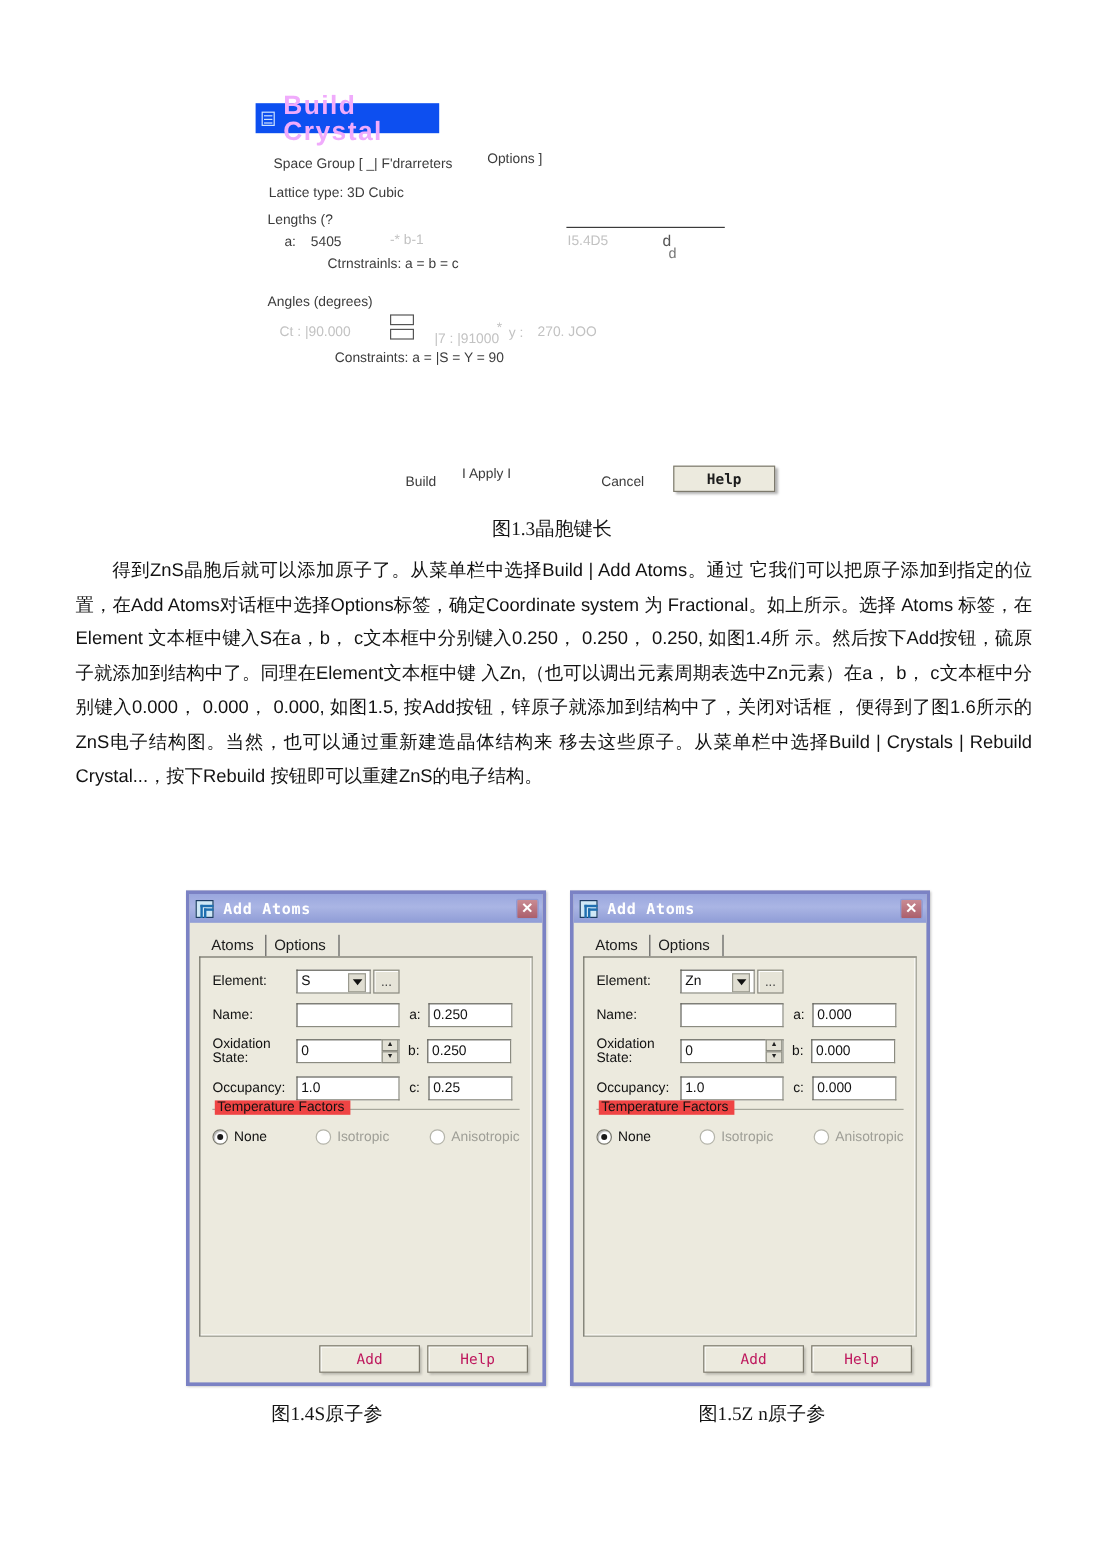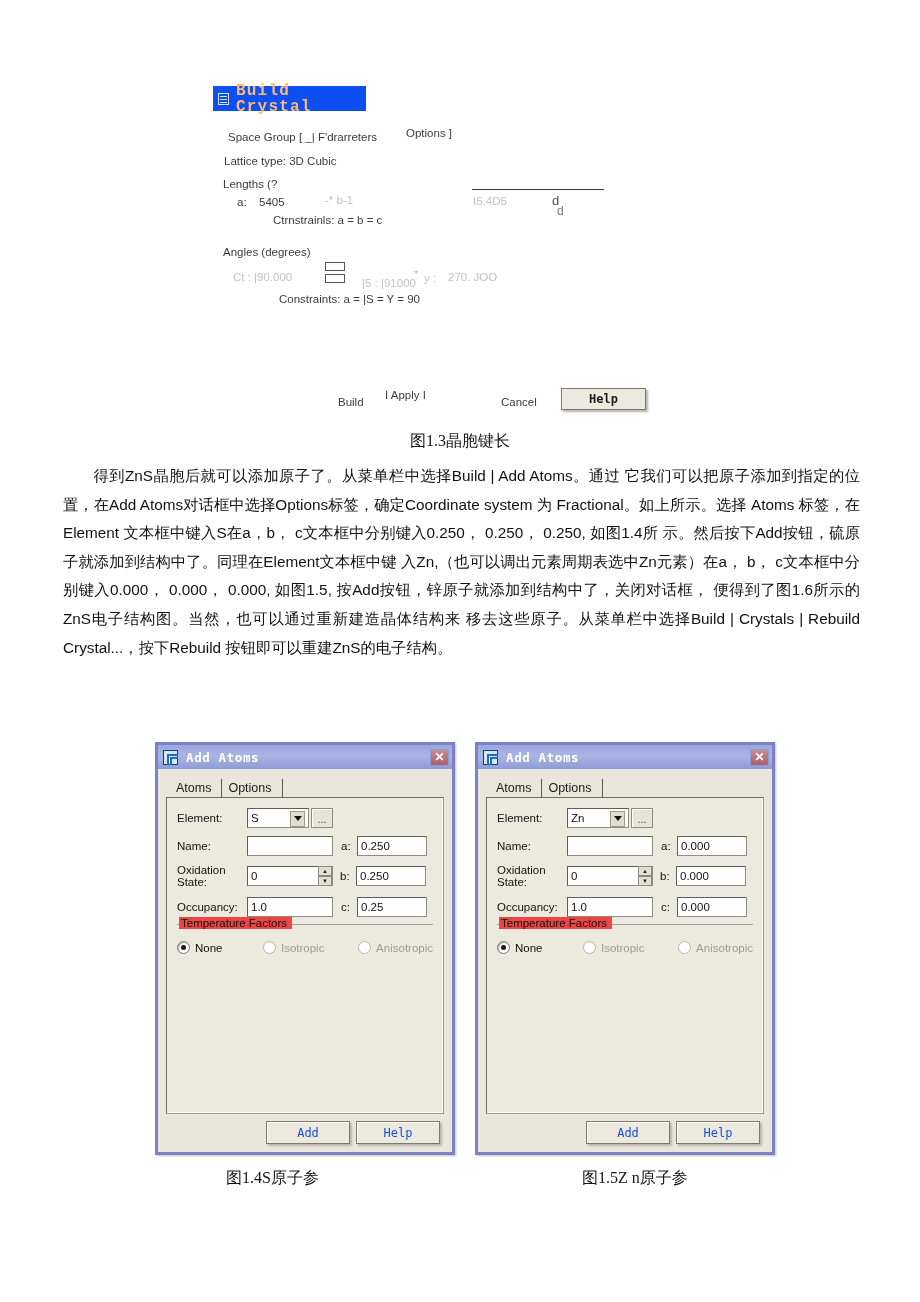--- a/index.html
+++ b/index.html
@@ -48,24 +48,24 @@
   }
   #bc-titlebar .bc-ico::after {
     content: "";
     position: absolute;
     left: 2px; top: 3px; right: 2px;
     height: 1.5px;
     background: #cfe3ff;
     box-shadow: 0 3px 0 0 #cfe3ff, 0 6px 0 0 #cfe3ff;
   }
   #bc-title-text {
-    font-family: Liberation Mono, monospace;
-    font-size: 16px;
+    font-family: Liberation Sans, sans-serif;
+    font-size: 22px;
     font-weight: bold;
-    color: #fdba74;
+    color: #f0abfc;
     letter-spacing: 1.2px;
     line-height: 1;
   }
 
   .bc-lbl {
     position: absolute;
     font-family: "Liberation Sans", sans-serif;
     font-size: 11.5px;
     color: #3c3c3c;
     white-space: nowrap;
@@ -424,21 +424,21 @@
   .dbtn {
     width: 84px; height: 23px;
     background: #eceade;
     border: 1px solid #7d7a6d;
     box-shadow: 2px 2px 2px rgba(0,0,0,.22), inset 1px 1px 0 #ffffff;
     display: flex;
     align-items: center;
     justify-content: center;
     font-family: "DejaVu Sans Mono", monospace;
     font-size: 12px;
-    color: #1d4ed8;
+    color: #be185d;
     box-sizing: border-box;
   }
 
   
   .figcap {
     position: absolute;
     font-family: "Liberation Serif", serif;
     font-size: 16px;
     color: #151515;
     white-space: nowrap;
@@ -474,21 +474,21 @@
 
   <span class="bc-lbl" style="left:273px; top:214px;">Ctrnstrainls: a = b = c</span>
 
   <span class="bc-lbl" style="left:223px; top:246px;">Angles (degrees)</span>
 
   <span class="bc-ghost" style="left:233px; top:271px;">Ct : |90.000</span>
   <div id="bc-ghostbox">
       <i></i>
       <i></i>
     </div>
-  <span class="bc-ghost" style="left:362px; top:277px;">|5 : |91000</span>
+  <span class="bc-ghost" style="left:362px; top:277px;">|7 : |91000</span>
   <span class="bc-ghost" style="left:414px; top:268px;">*</span>
   <span class="bc-ghost" style="left:424px; top:272px;">y :</span>
   <span class="bc-ghost" style="left:448px; top:271px;">270. JOO</span>
 
   <span class="bc-lbl" style="left:279px; top:293px;">Constraints: a = |S = Y = 90</span>
 
   <span class="bc-btn-flat" style="left:338px; top:396px;">Build</span>
   <span class="bc-btn-flat" style="left:385px; top:389px;">I Apply I</span>
   <span class="bc-btn-flat" style="left:501px; top:396px;">Cancel</span>
   <div id="bc-help-btn">Help</div>

